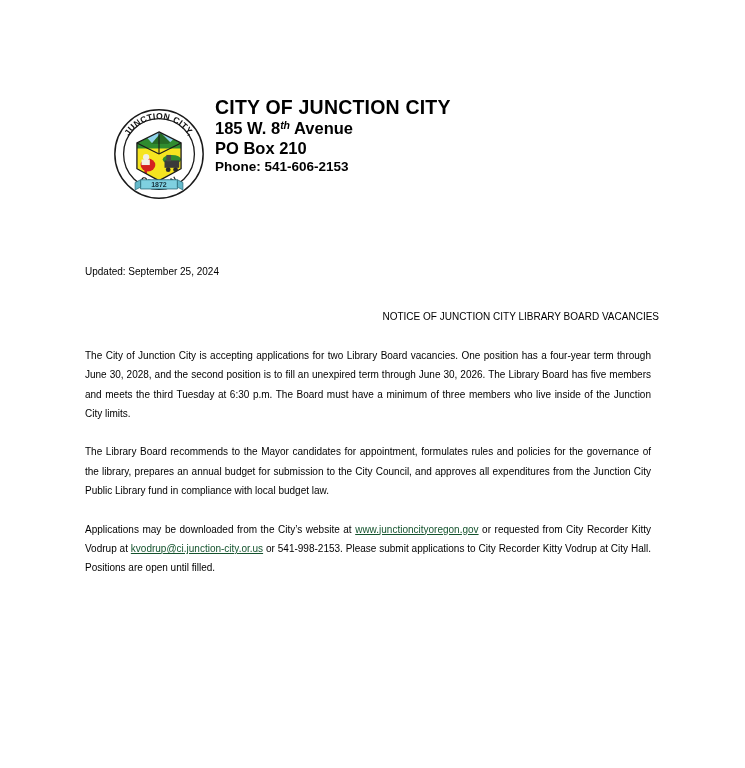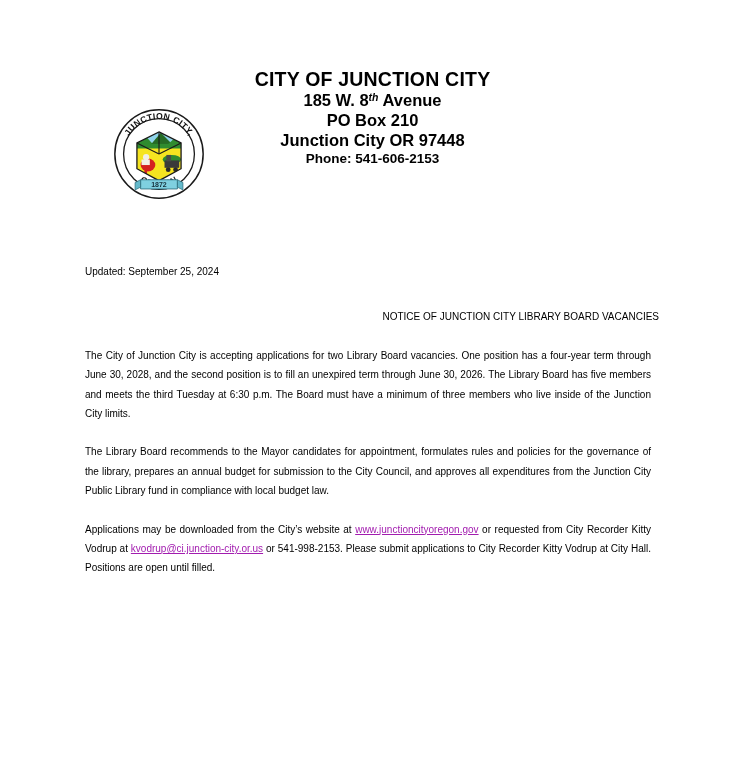--- a/index.html
+++ b/index.html
@@ -38,23 +38,23 @@
     left: 113px;
     top: 108px;
     width: 92px;
     height: 92px;
   }
   .seal svg { display: block; }
 
   .letterhead-text {
     position: absolute;
     left: 215px;
-    top: 68px;
+    top: 96px;
     width: 315px;
-    text-align: center;
+    text-align: left;
     font-family: "Liberation Sans", sans-serif;
     font-weight: bold;
     color: #000000;
   }
   .lh-title {
     font-size: 19.5px;
     line-height: 22px;
     letter-spacing: 0.2px;
     white-space: nowrap;
   }
@@ -98,21 +98,21 @@
   }
 
   p.para {
     margin: 0 8px 19px 0;
     text-align: justify;
     text-justify: inter-word;
   }
   p.para.last { margin-bottom: 0; }
 
   a.doclink {
-    color: #a21caf;
+    color: #14532d;
     text-decoration: underline;
   }
 </style>
 </head>
 <body>
 
 <div class="page">
 
   <div class="letterhead">
 
@@ -171,21 +171,20 @@
           <polygon points="70,78 76,81 76,89 70,86" fill="#63b9cb" stroke="#2a6a78" stroke-width="0.8"></polygon>
           <text x="50" y="86.4" text-anchor="middle" font-family="'Liberation Sans', sans-serif" font-size="7.6" font-weight="bold" fill="#15303a">1872</text>
         </g>
       </svg>
     </div>
 
     <div class="letterhead-text">
       <div class="lh-title">CITY OF JUNCTION CITY</div>
       <div class="lh-addr"><span>185 W. 8</span><sup>th</sup><span> Avenue</span></div>
       <div class="lh-addr">PO Box 210</div>
-      <div class="lh-addr">Junction City OR  97448</div>
       <div class="lh-phone">Phone: 541-606-2153</div>
     </div>
   </div>
 
   <div class="body-wrap">
 
     <div class="updated-line">Updated: September 25, 2024</div>
 
     <div class="notice-heading">NOTICE OF JUNCTION CITY LIBRARY BOARD VACANCIES</div>
 

